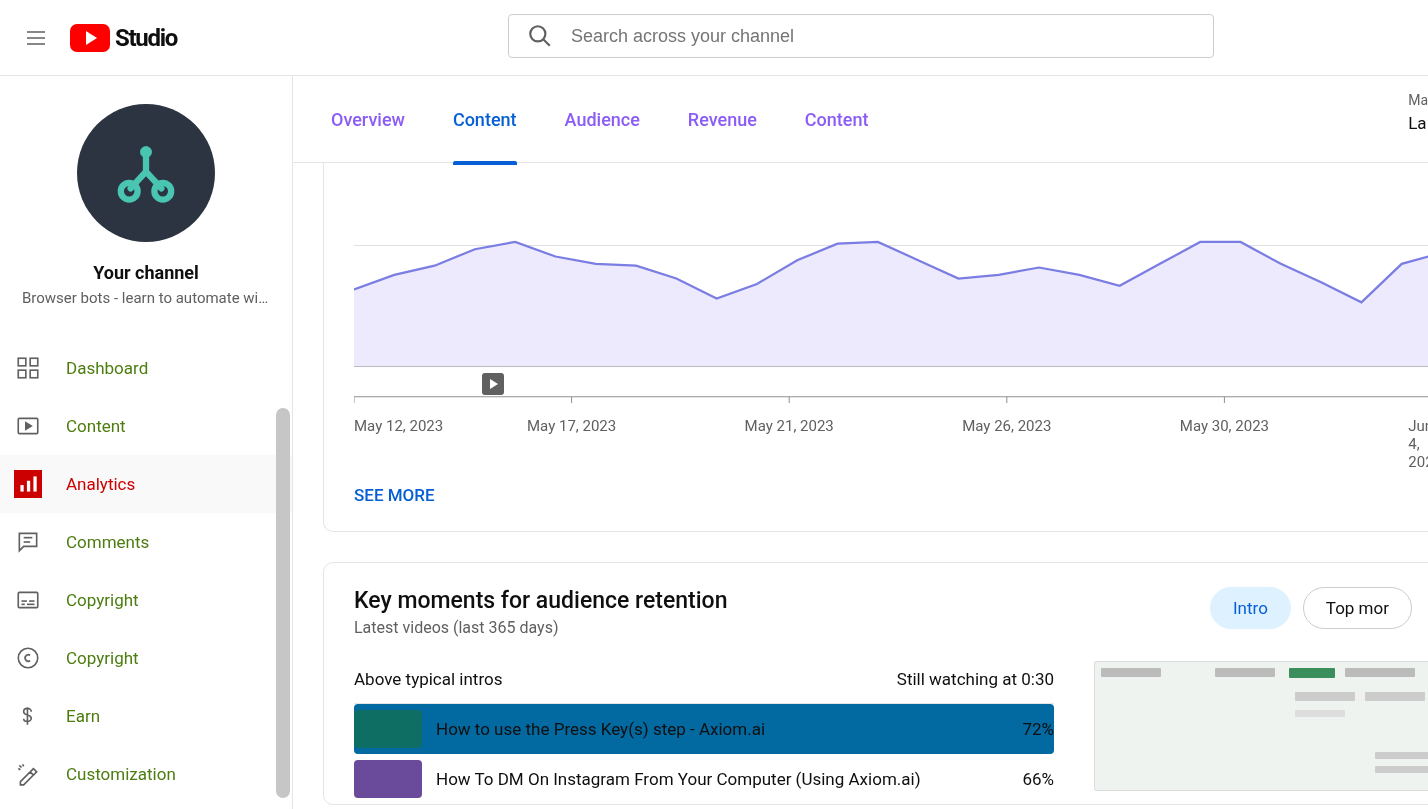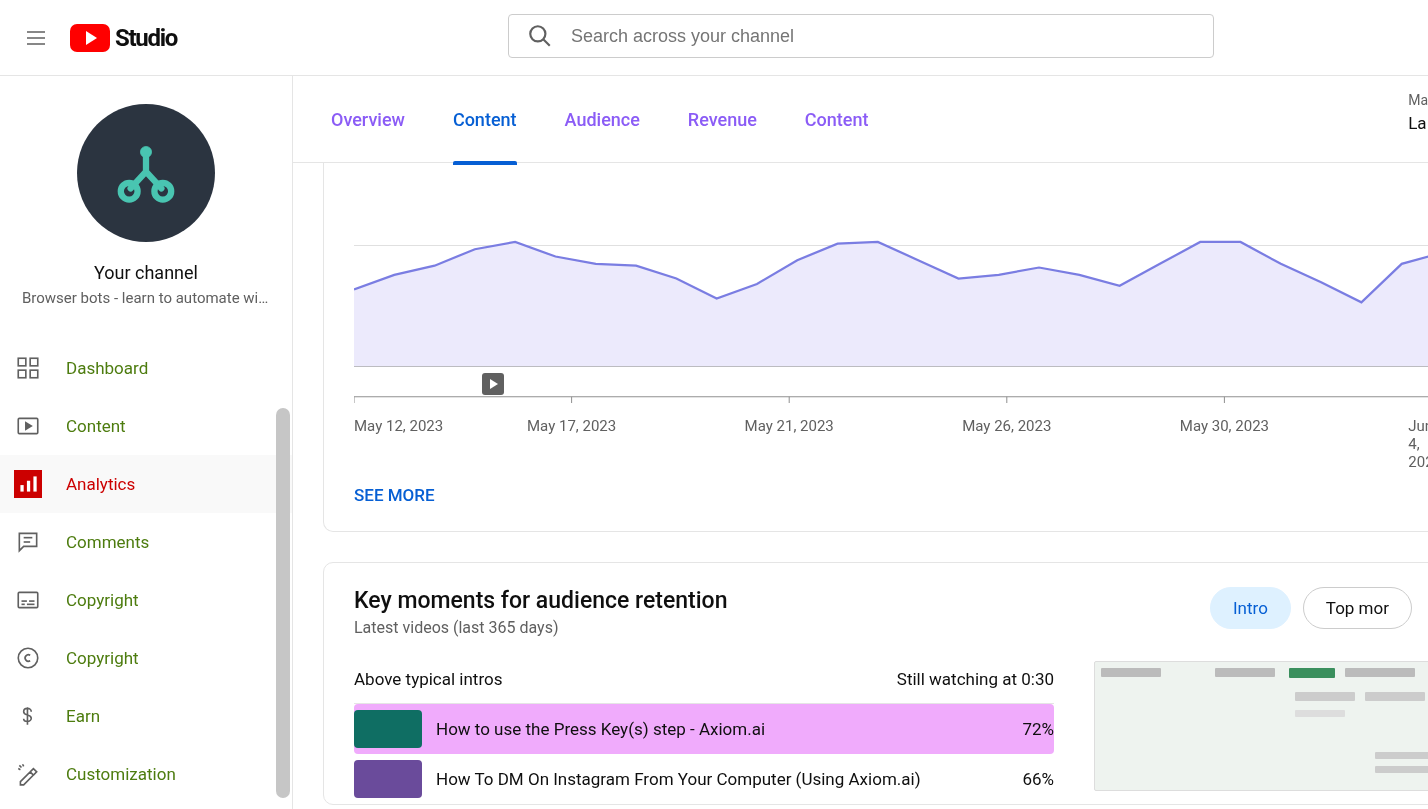--- a/index.html
+++ b/index.html
@@ -98,21 +98,21 @@
   .avatar {
     width: 138px; height: 138px;
     border-radius: 50%;
     background: #2b3440;
     margin: 0 auto 20px;
     display: flex; align-items: center; justify-content: center;
   }
   .avatar svg { width: 70px; height: 70px; fill: #49c5b1; stroke: #49c5b1; }
   .your-channel {
     font-size: 18px;
-    font-weight: 400;
+    font-weight: 700;
     margin-bottom: 6px;
   }
   .channel-name {
     font-size: 15px;
     color: #606060;
     white-space: nowrap;
     overflow: hidden;
     text-overflow: ellipsis;
     padding: 0 8px;
   }
@@ -306,21 +306,21 @@
   }
   .km-head .left { font-weight: 400; }
   .km-row {
     display: flex;
     align-items: center;
     height: 50px;
     font-size: 17px;
     cursor: pointer;
   }
   .km-row.selected {
-    background: #f0abfc;
+    background: #0369a1;
     border-radius: 4px;
   }
   .km-thumb {
     width: 68px; height: 38px;
     border-radius: 4px;
     margin-right: 14px;
     flex-shrink: 0;
   }
   .km-title { flex: 1; }
   .km-pct { width: 60px; text-align: right; }

